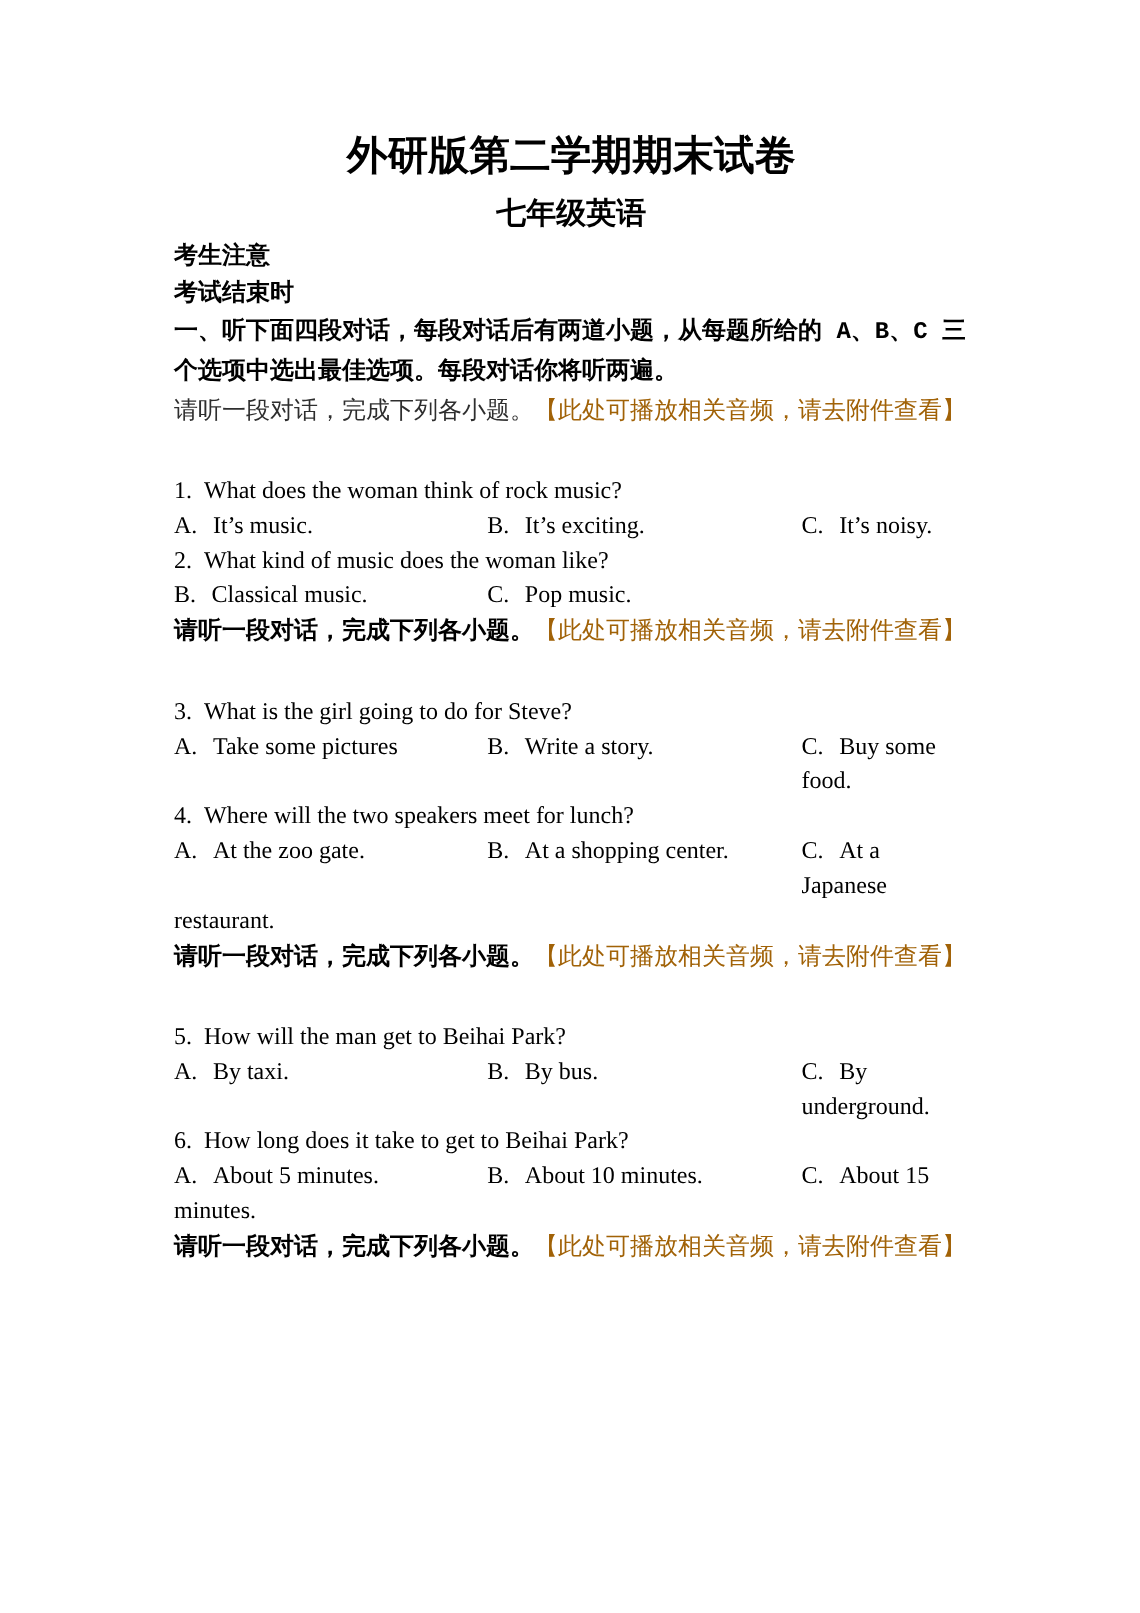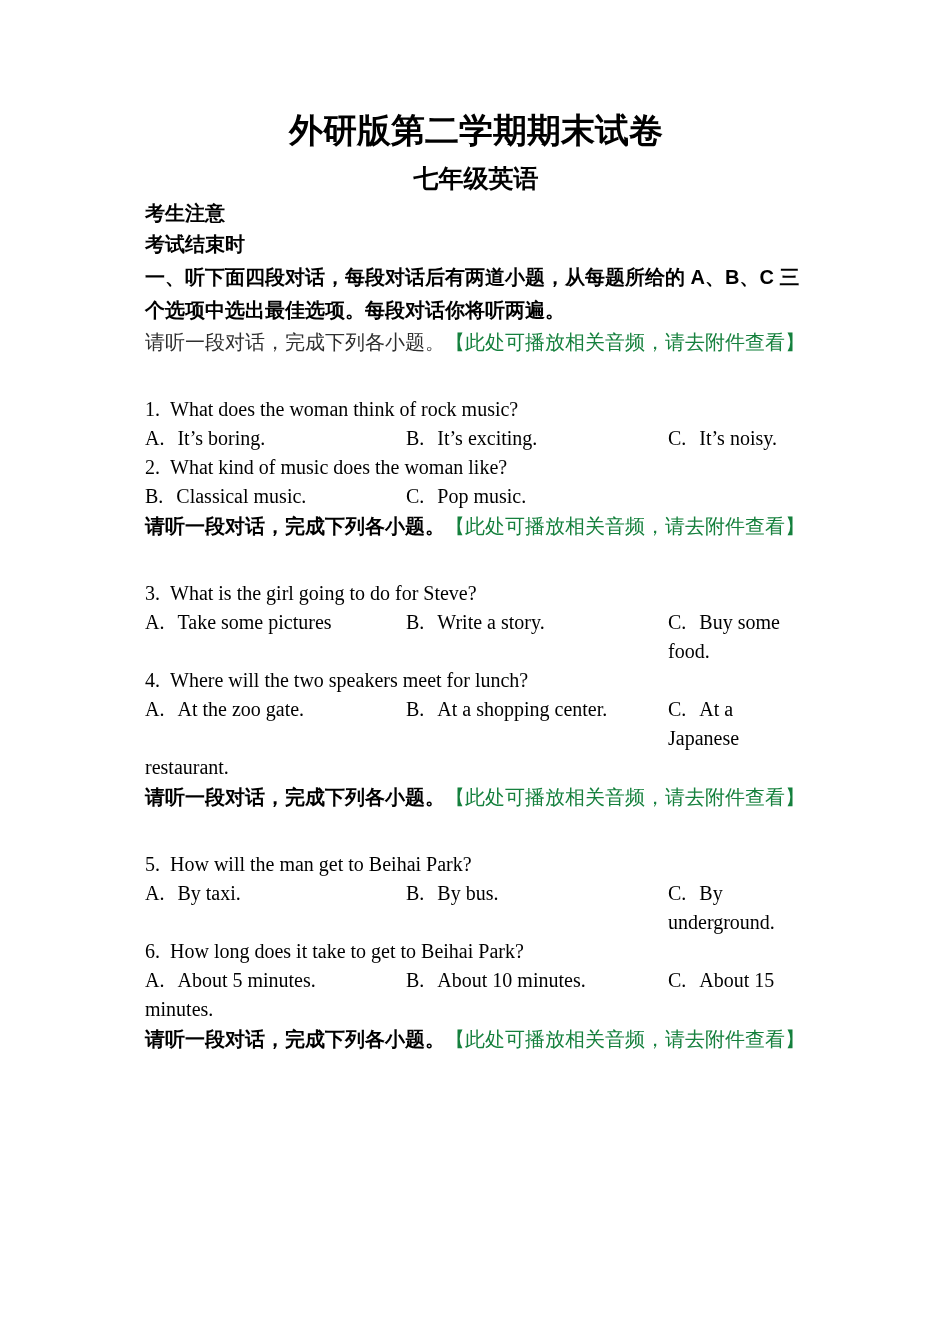--- a/index.html
+++ b/index.html
@@ -39,38 +39,38 @@
     font-size: 20px; line-height: 35px; font-weight: normal;
     margin: 0;
   }
   .notes { margin-top: 3px; }
   .listening-header {
     font-family: "Liberation Sans", "DejaVu Sans", sans-serif;
     font-size: 20px; line-height: 31px; font-weight: bold;
     margin: 1px 0 0 0;
   }
   .section-intro {
-    font-family: Liberation Sans, sans-serif;
+    font-family: Liberation Mono, monospace;
     font-size: 20px; line-height: 33px; font-weight: bold;
     margin: 1px 0 0 0;
   }
   .audio {
     font-size: 20px; line-height: 30px; margin: 0;
   }
   .audio .audio-lead {
     font-family: "Liberation Sans", "DejaVu Sans", sans-serif;
     font-weight: bold; color: #000;
   }
   .audio.first-audio .audio-lead {
     font-family: "Liberation Serif", "DejaVu Serif", serif;
     font-weight: normal; color: #2e2e2e;
   }
   .audio .audio-note {
     font-family: "Liberation Serif", "DejaVu Serif", serif;
-    font-weight: normal; color: #15803d;
+    font-weight: normal; color: #a16207;
   }
   .qblock { margin-top: 38px; }
   .qline, .opts, .cont {
     font-family: "Liberation Serif", "DejaVu Serif", serif;
     font-size: 20px; line-height: 29px;
   }
   .qnum { margin-right: 10px; }
   .opts {
     display: grid;
     grid-template-columns: 261px 262px 1fr;
@@ -92,21 +92,21 @@
 
   <p class="section-intro">一、听下面四段对话，每段对话后有两道小题，从每题所给的 A、B、C 三个选项中选出最佳选项。每段对话你将听两遍。</p>
 
   <p class="audio first-audio"><span class="audio-lead">请听一段对话，完成下列各小题。</span><span class="audio-note">【此处可播放相关音频，请去附件查看】</span></p>
 
   <div class="qblock">
     <div class="qline">
       <span class="qnum">1.</span><span class="qtext">What does the woman think of rock music?</span>
     </div>
     <div class="opts">
-      <div class="opt"><span class="olabel">A.</span><span>It’s boring.</span></div>
+      <div class="opt"><span class="olabel">A.</span><span>It’s music.</span></div>
       <div class="opt"><span class="olabel">B.</span><span>It’s exciting.</span></div>
       <div class="opt"><span class="olabel">C.</span><span>It’s noisy.</span></div>
     </div>
     <div class="qline">
       <span class="qnum">2.</span><span class="qtext">What kind of music does the woman like?</span>
     </div>
     <div class="opts">
       <div class="opt"><span class="olabel">B.</span><span>Classical music.</span></div>
       <div class="opt"><span class="olabel">C.</span><span>Pop music.</span></div>
     </div>

